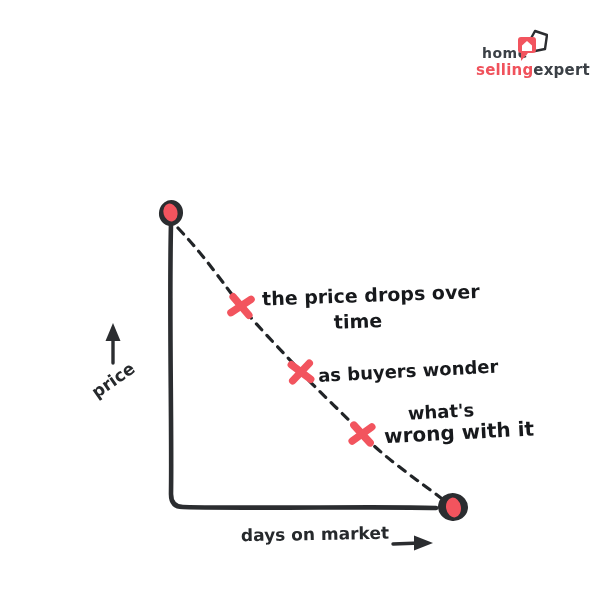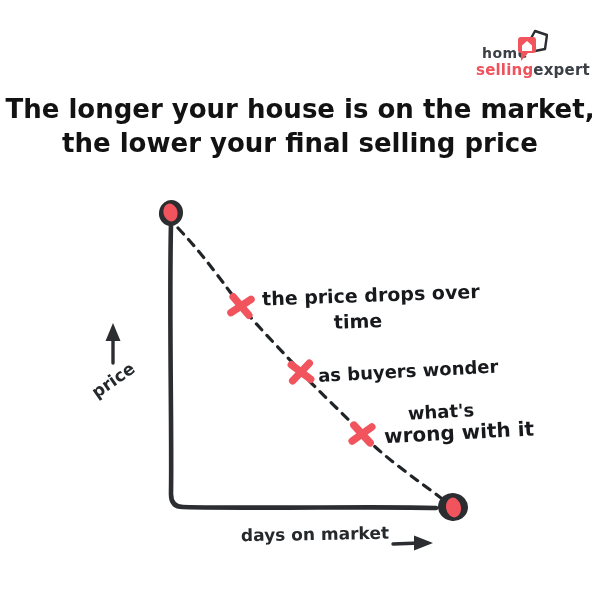--- a/index.html
+++ b/index.html
@@ -86,24 +86,20 @@
     <span class="w1">home</span>
     <svg width="34" height="36" viewBox="0 0 34 36">
       <path d="M15,14 L21,3 L33,7 L31,21 L21,23 Z" fill="none" stroke="#2B2D30" stroke-width="2.4" stroke-linejoin="round"></path>
       <rect x="4" y="9" width="18" height="16" rx="3" fill="#F2545E"></rect>
       <path d="M7,25 l0,8 7,-8 z" fill="#F2545E"></path>
       <path d="M8,17.5 l5,-4.5 5,4.5 v5.5 h-10 z" fill="#ffffff"></path>
     </svg>
     <span class="line2"><span class="w2">selling</span><span class="w3">expert</span></span>
   </div>
 
-  <div class="title">
-    <div class="t1">The longer your house is on the market,</div>
-    <div class="t2">the lower your final selling price</div>
-  </div>
 
   <div class="hand a1l1">the price drops over</div>
   <div class="hand a1l2">time</div>
   <div class="hand a2">as buyers wonder</div>
   <div class="hand a3l1">what's</div>
   <div class="hand a3l2">wrong with it</div>
 
   <div class="hand xlab">days on market</div>
   <div class="hand ylab">price</div>
 

